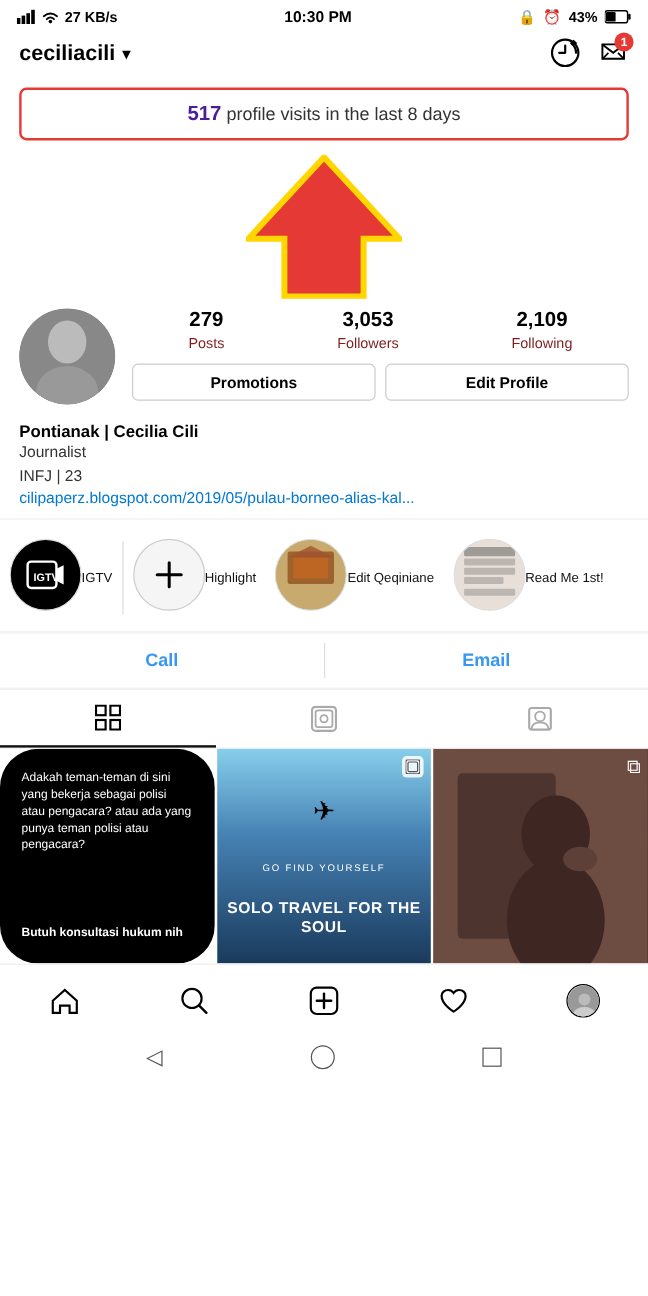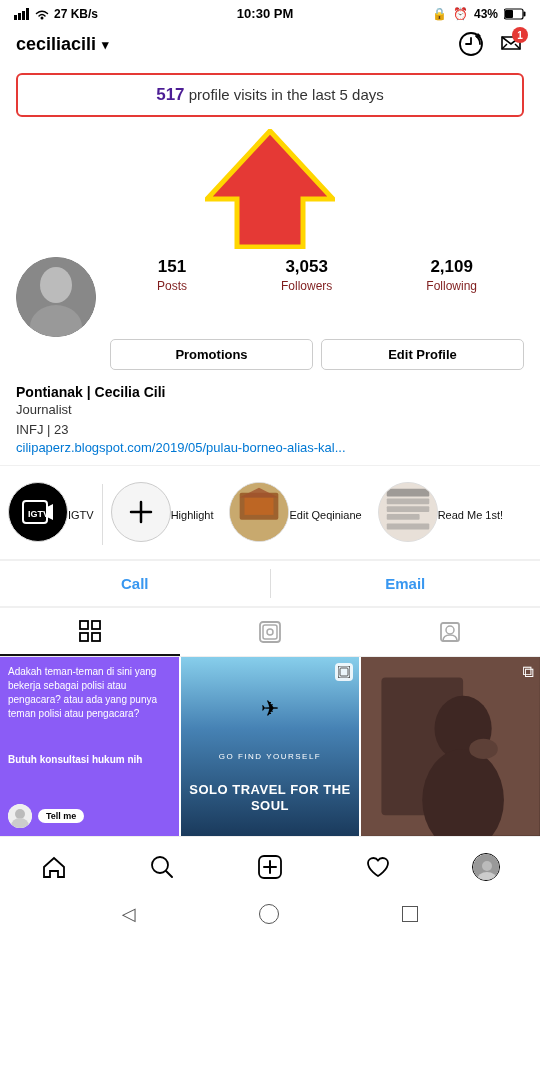--- a/index.html
+++ b/index.html
@@ -129,21 +129,20 @@
       display: block;
     }
     .stat-label {
       font-size: 12px;
       color: #7f1d1d;
     }
 
     .buttons-row {
       display: flex;
       gap: 8px;
-      margin-top: 36px;
     }
     .btn-outline {
       flex: 1;
       padding: 7px 4px;
       border: 1px solid #ccc;
       border-radius: 5px;
       background: #fff;
       font-size: 13px;
       font-weight: 600;
       cursor: pointer;
@@ -266,22 +265,24 @@
       aspect-ratio: 1;
       position: relative;
       overflow: hidden;
       cursor: pointer;
     }
     .grid-cell-inner {
       width: 100%; height: 100%;
       background: #ddd;
     }
     .cell-red {
-      background: #8b5cf6;
+      background: #000000;
       display: flex; align-items: center; justify-content: center;
+      padding: 10px;
+      border-radius: 32px;
     }
     .cell-red-text {
       color: #fff;
       font-size: 10px;
       line-height: 1.4;
       text-align: left;
     }
     .cell-travel {
       background: linear-gradient(135deg, #b0c4de 0%, #87ceeb 50%, #4682b4 100%);
       display: flex; flex-direction: column;
@@ -380,21 +381,21 @@
         <line x1="22" y1="18" x2="17" y2="13" stroke="#000" stroke-width="1.4"></line>
       </svg>
       <span class="badge-dot">1</span>
     </div>
   </div>
 </div>
 
 <div class="profile-visits-wrapper">
   <div class="profile-visits-banner">
     <strong>517</strong>
-    <span>profile visits in the last 5 days</span>
+    <span>profile visits in the last 8 days</span>
   </div>
 </div>
 
 <div class="arrow-container">
   <svg class="red-arrow-svg" width="130" height="120" viewBox="0 0 130 120">
 
     <polygon points="65,2 128,70 98,70 98,118 32,118 32,70 2,70" fill="#e53935"></polygon>
 
     <polygon points="65,2 128,70 98,70 98,118 32,118 32,70 2,70" fill="none" stroke="#FFD600" stroke-width="5"></polygon>
   </svg>
@@ -409,21 +410,21 @@
           <rect width="80" height="80" fill="#888"></rect>
           <ellipse cx="40" cy="28" rx="16" ry="18" fill="#bbb"></ellipse>
           <ellipse cx="40" cy="70" rx="26" ry="22" fill="#999"></ellipse>
         </svg>
       </div>
     </div>
   </div>
   <div class="stats-area">
     <div class="stats-row">
       <div class="stat-item">
-        <span class="stat-num">151</span>
+        <span class="stat-num">279</span>
         <span class="stat-label">Posts</span>
       </div>
       <div class="stat-item">
         <span class="stat-num">3,053</span>
         <span class="stat-label">Followers</span>
       </div>
       <div class="stat-item">
         <span class="stat-num">2,109</span>
         <span class="stat-label">Following</span>
       </div>
@@ -525,30 +526,20 @@
   </div>
 </div>
 
 <div class="photo-grid">
 
   <div class="grid-cell">
     <div class="grid-cell-inner cell-red">
       <div style="position:relative;width:100%;height:100%;display:flex;flex-direction:column;justify-content:space-between;padding:8px;">
         <p class="cell-red-text">Adakah teman-teman di sini yang bekerja sebagai polisi atau pengacara? atau ada yang punya teman polisi atau pengacara?</p>
         <p class="cell-red-text" style="font-weight:700;margin-top:4px;">Butuh konsultasi hukum nih</p>
-        <div style="display:flex;align-items:center;gap:6px;margin-top:8px;">
-          <div style="width:24px;height:24px;border-radius:50%;background:#fff;overflow:hidden;flex-shrink:0;">
-            <svg width="24" height="24" viewBox="0 0 24 24">
-                <circle cx="12" cy="12" r="12" fill="#eee"></circle>
-                <ellipse cx="12" cy="10" rx="5" ry="5" fill="#bbb"></ellipse>
-                <ellipse cx="12" cy="22" rx="9" ry="8" fill="#ccc"></ellipse>
-              </svg>
-          </div>
-          <span style="background:#fff;border-radius:10px;padding:2px 8px;font-size:9px;font-weight:700;color:#000;">Tell me</span>
-        </div>
       </div>
     </div>
   </div>
 
   <div class="grid-cell">
     <div class="grid-cell-inner cell-travel">
       <div style="position:absolute;top:0;left:0;right:0;bottom:0;background:linear-gradient(180deg,#87CEEB 0%,#4682B4 40%,#1a3a5c 100%);">
 
         <div style="position:absolute;top:22%;left:50%;transform:translateX(-50%);font-size:22px;">✈</div>
       </div>

